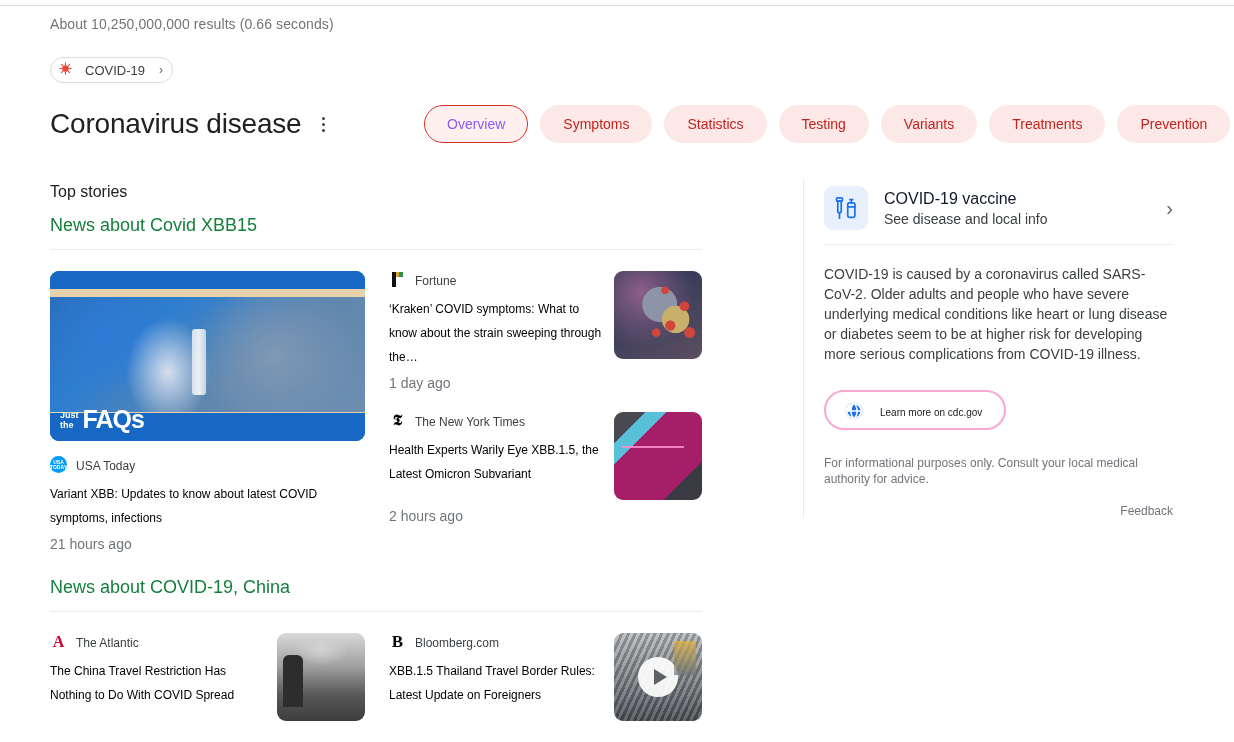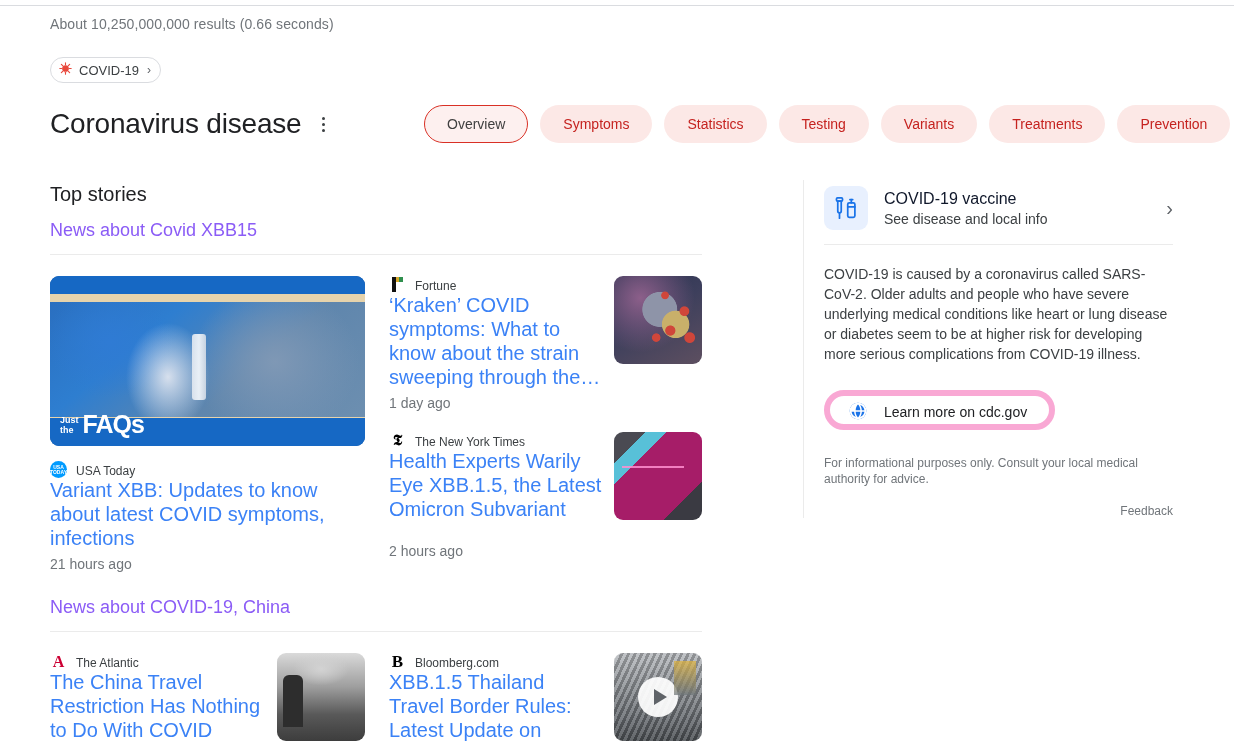--- a/index.html
+++ b/index.html
@@ -16,21 +16,21 @@
   .top-rule { position:absolute; top:5px; left:0; width:1234px; height:1px; background:#dadce0; }
 
   .results-count {
     position:absolute; left:50px; top:16px;
     font-size:14px; color:#70757a; letter-spacing:.1px;
   }
 
   
   .chip-covid {
     position:absolute; left:50px; top:57px;
-    display:flex; align-items:center; gap:7px;
+    display:flex; align-items:center; gap:13px;
     height:26px; padding:0 9px 0 8px;
     border:1px solid #dadce0; border-radius:14px;
     background:#fff; font-size:13px; color:#3c4043; cursor:pointer;
   }
   .chip-covid .chev { font-size:12px; color:#5f6368; margin-left:1px; }
 
   
   .title {
     position:absolute; left:50px; top:108px;
     font-size:28px; font-weight:400; color:#202124; letter-spacing:-.2px;
@@ -43,26 +43,26 @@
   .kebab i { width:3px; height:3px; background:#3c4043; border-radius:50%; display:block; }
 
   
   .tabs { position:absolute; left:424px; top:105px; display:flex; gap:12px; }
   .tab {
     height:38px; display:flex; align-items:center; justify-content:center;
     padding:0 22px; border-radius:19px;
     background:#fce8e6; color:#c5221f; font-size:14px;
     border:1px solid transparent; white-space:nowrap; cursor:pointer;
   }
-  .tab.active { background:#fdf0ef; border:1px solid #d93025; color:#404040; }
+  .tab.active { background:#fdf0ef; border:1px solid #d93025; color:#8b5cf6; }
 
   
   .main { position:absolute; left:50px; top:183px; width:652px; }
-  .sec-title { font-size:20px; color:#202124; font-weight:400; }
-  .sec-sub { font-size:18px; color:#8b5cf6; margin-top:14px; font-weight:400; }
+  .sec-title { font-size:16px; color:#202124; font-weight:400; }
+  .sec-sub { font-size:18px; color:#15803d; margin-top:14px; font-weight:400; }
   .hr { height:1px; background:#ebebeb; margin-top:13px; }
 
   .row { display:flex; gap:24px; }
 
   
   .hero { width:315px; padding-top:21px; }
   .hero-img {
     width:315px; height:170px; border-radius:9px; overflow:hidden;
     position:relative; background:#15539e;
   }
@@ -103,21 +103,21 @@
   .logo.usat { border-radius:50%; background:#009bff; color:#fff; font-size:5px;
                line-height:5px; text-align:center; font-weight:700; }
   .logo.fortune { background:#fff; position:relative; }
   .logo.fortune::before{ content:""; position:absolute; left:3px; top:1px; width:4px; height:15px; background:#111; }
   .logo.fortune::after{ content:""; position:absolute; left:7px; top:1px; width:7px; height:5px;
       background:linear-gradient(90deg,#d6a72b 0 50%,#2f8f4e 50% 100%); }
   .logo.nyt { font-family:"Liberation Serif", serif; font-size:15px; color:#000; }
   .logo.atlantic { font-family:"Liberation Serif", serif; font-size:16px; color:#c03; font-weight:700; }
   .logo.bloomberg { font-size:17px; color:#000; font-weight:700; font-family:"Liberation Serif", serif;}
 
-  .story-title { color:#3b82f6; font-size:20px; line-height:24px; cursor:pointer; }
+  .story-title { color:#000000; font-size:12px; line-height:24px; margin-top:9px; cursor:pointer; }
   .story-time { color:#70757a; font-size:14px; margin-top:6px; }
 
   
   .rcol { width:313px; }
   .story { display:flex; gap:12px; padding-top:21px; }
   .story-txt { flex:1; }
   .thumb { width:88px; height:88px; border-radius:9px; flex:0 0 88px; position:relative; overflow:hidden; }
   .thumb.virus {
     background:
       radial-gradient(circle at 70% 55%, #c9b06a 0 17%, rgba(201,176,106,0) 18%),
@@ -180,22 +180,22 @@
     width:44px; height:44px; border-radius:9px; background:#e8f0fe; flex:0 0 44px;
     display:flex; align-items:center; justify-content:center;
   }
   .vax-t1 { font-size:16px; color:#0f172a; }
   .vax-t2 { font-size:14px; color:#3c4043; margin-top:3px; }
   .vax-chev { margin-left:auto; color:#5f6368; font-size:20px; }
   .panel-hr { height:1px; background:#ebebeb; }
   .desc { font-size:14px; line-height:20px; color:#3c4043; padding-top:19px; }
   .cdc-btn {
     display:inline-flex; align-items:center; gap:16px; margin-top:26px;
-    height:40px; padding:4px 22px 0 18px; border:6px solid #f9a8d4; border-radius:20px;
-    background:#fff; font-size:14px; color:#202124; cursor:pointer;
+    height:40px; padding:4px 22px 0 18px; border:2px solid #f9a8d4; border-radius:20px;
+    background:#fff; font-size:10px; color:#202124; cursor:pointer;
   }
   .disclaimer { font-size:12px; line-height:16px; color:#70757a; margin-top:25px; }
   .feedback { font-size:12px; color:#70757a; text-align:right; margin-top:17px; cursor:pointer; }
 </style>
 </head>
 <body>
 
 <div id="page">
 
   <div class="top-rule"></div>

